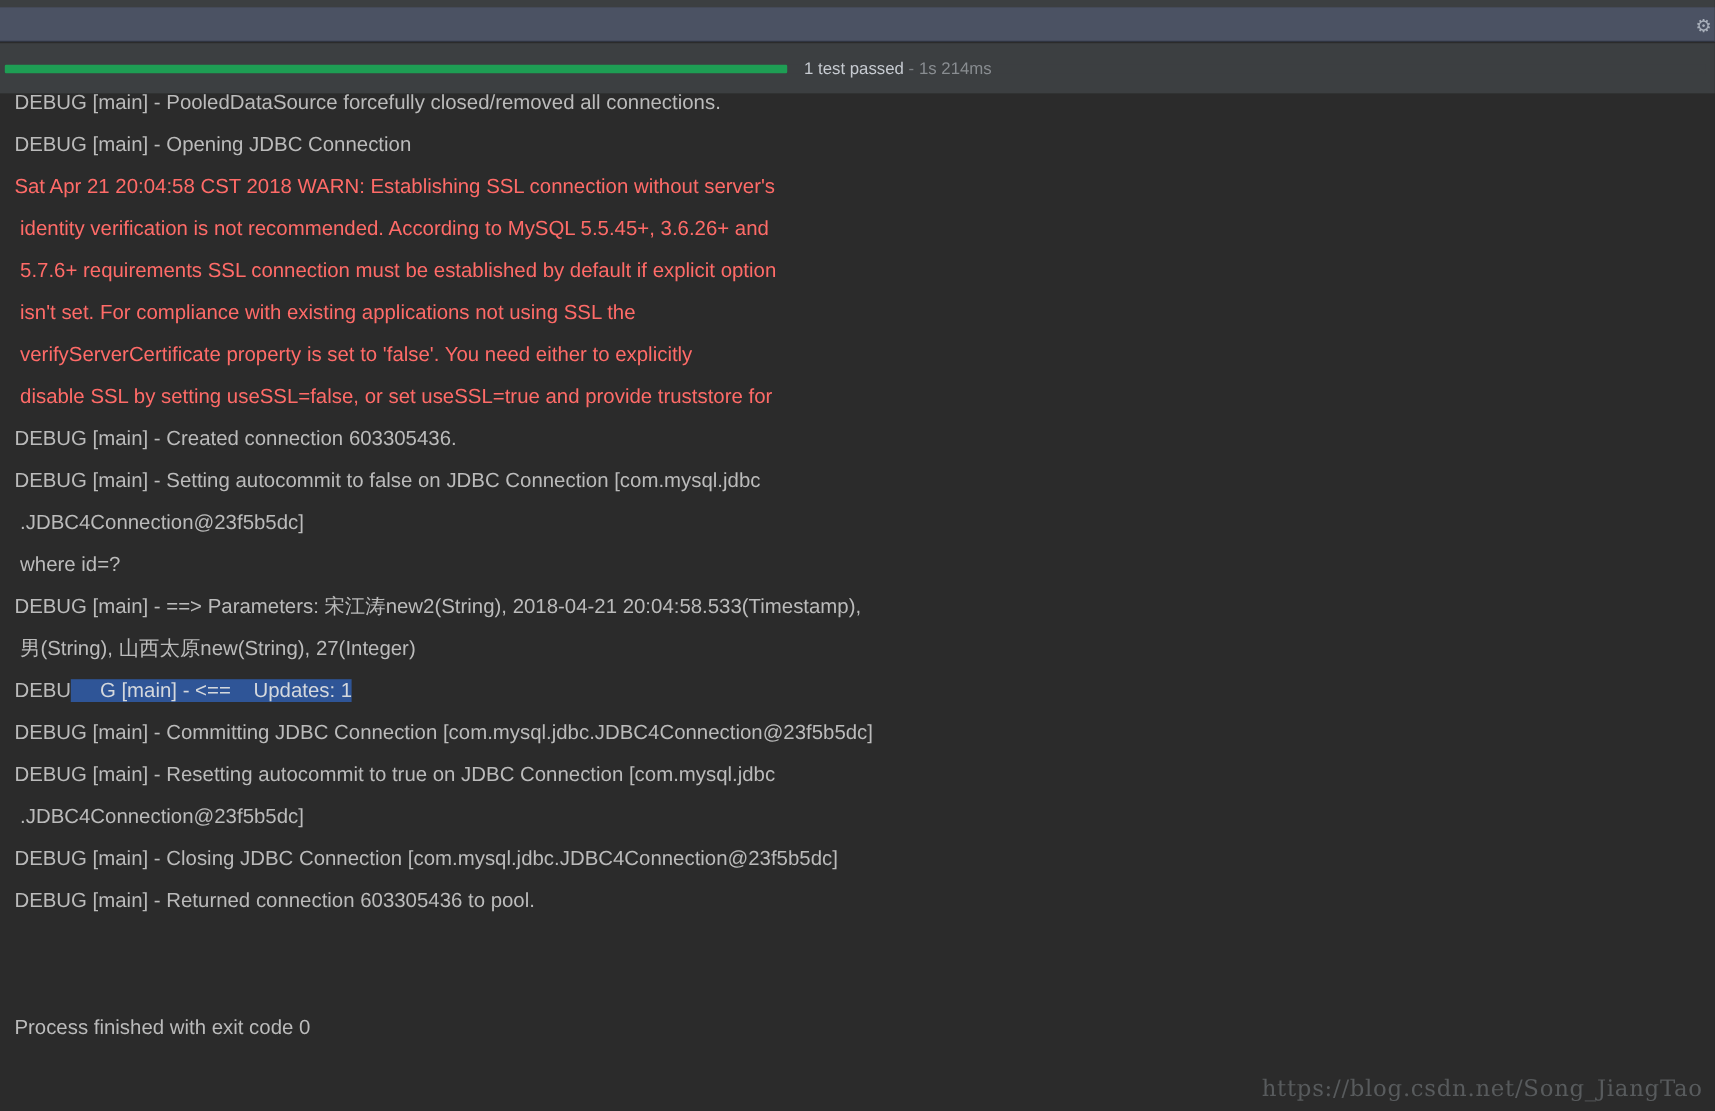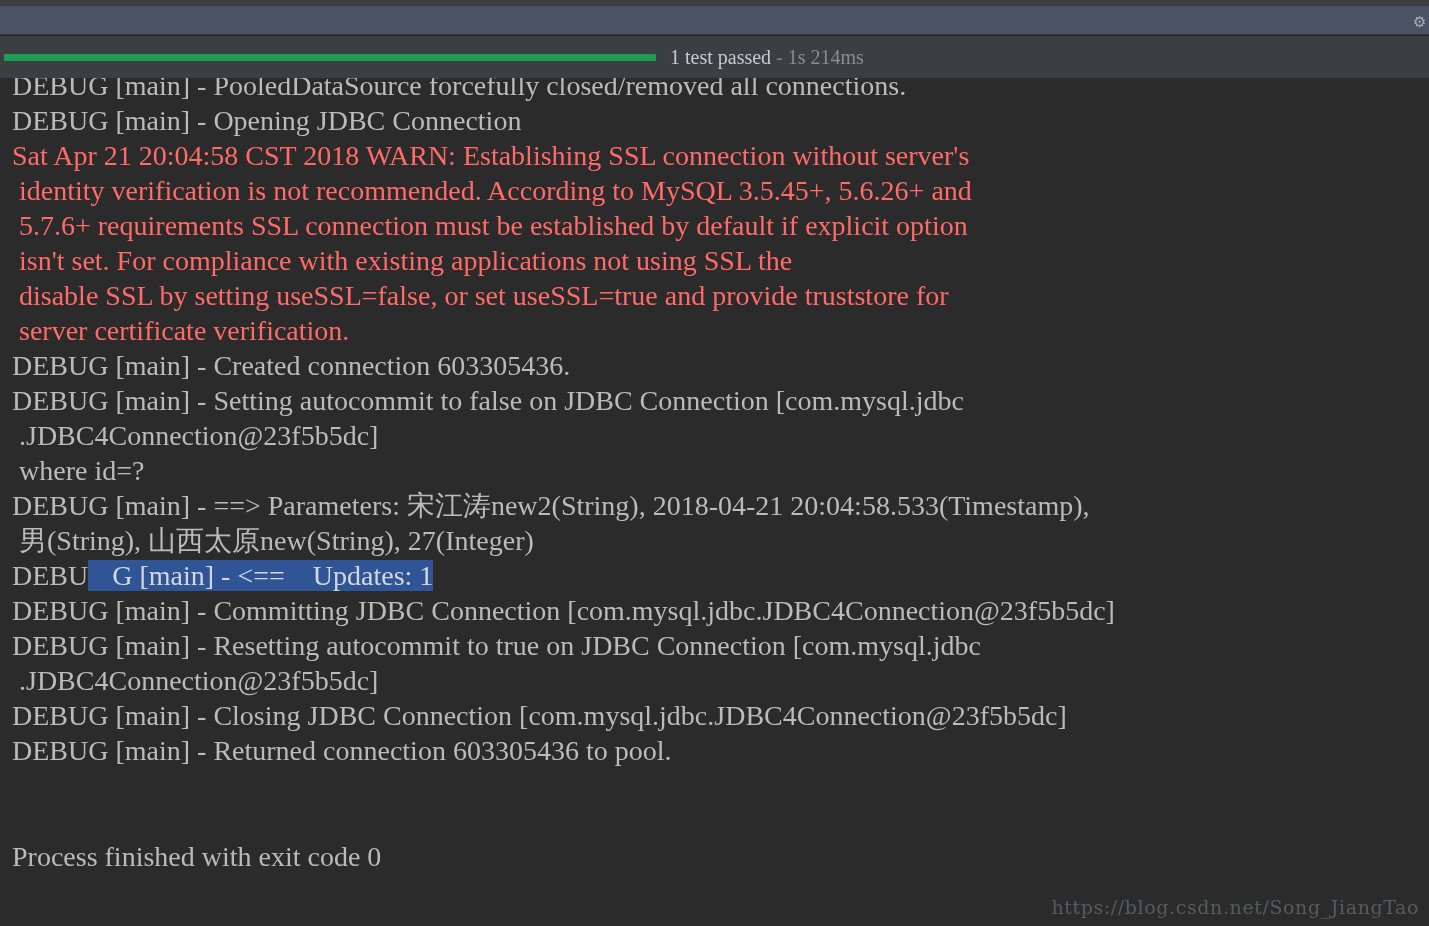--- a/index.html
+++ b/index.html
@@ -81,22 +81,22 @@
     background: #1e9e54;
     border-radius: 1px;
   }
 
   #status-text {
     position: absolute;
     left: 670px;
     top: 10px;
     height: 22px;
     line-height: 22px;
-    font-family: Liberation Serif, serif;
-    font-size: 20px;
+    font-family: Liberation Sans, sans-serif;
+    font-size: 14px;
     white-space: nowrap;
   }
   #status-passed { color: #c7cbd1; }
   #status-sep    { color: #7d8185; }
   #status-time   { color: #898d91; }
 
   
   #console {
     position: absolute;
     left: 0;
@@ -109,22 +109,22 @@
   }
 
   #console-lines {
     position: absolute;
     left: 12px;
     top: -10px;
     width: 1410px;
   }
 
   .log-line {
-    font-family: Liberation Serif, serif;
-    font-size: 28px;
+    font-family: Liberation Sans, sans-serif;
+    font-size: 17px;
     line-height: 35px;
     height: 35px;
     white-space: pre;
     letter-spacing: 0px;
   }
   .c-debug { color: #bbbbbb; }
   .c-warn  { color: #ff6b68; }
   .c-out   { color: #bbbbbb; margin-top: 36px; }
   .c-blank { color: #2b2b2b; }
   .selhl     { background: #2f5597; color: #d4d8dd; padding-left: 24px; }
@@ -159,25 +159,25 @@
     <div id="status-text">
       <span id="status-passed">1 test passed</span><span id="status-sep"> - </span><span id="status-time">1s 214ms</span>
     </div>
   </div>
 
   <div id="console">
     <div id="console-lines">
         <div class="log-line c-debug"><span>DEBUG [main] - PooledDataSource forcefully closed/removed all connections.</span></div>
         <div class="log-line c-debug"><span>DEBUG [main] - Opening JDBC Connection</span></div>
         <div class="log-line c-warn"><span>Sat Apr 21 20:04:58 CST 2018 WARN: Establishing SSL connection without server's</span></div>
-        <div class="log-line c-warn"><span> identity verification is not recommended. According to MySQL 3.5.45+, 5.6.26+ and</span></div>
+        <div class="log-line c-warn"><span> identity verification is not recommended. According to MySQL 5.5.45+, 3.6.26+ and</span></div>
         <div class="log-line c-warn"><span> 5.7.6+ requirements SSL connection must be established by default if explicit option</span></div>
         <div class="log-line c-warn"><span> isn't set. For compliance with existing applications not using SSL the</span></div>
+        <div class="log-line c-warn"><span> verifyServerCertificate property is set to 'false'. You need either to explicitly</span></div>
         <div class="log-line c-warn"><span> disable SSL by setting useSSL=false, or set useSSL=true and provide truststore for</span></div>
-        <div class="log-line c-warn"><span> server certificate verification.</span></div>
         <div class="log-line c-debug"><span>DEBUG [main] - Created connection 603305436.</span></div>
         <div class="log-line c-debug"><span>DEBUG [main] - Setting autocommit to false on JDBC Connection [com.mysql.jdbc</span></div>
         <div class="log-line c-debug"><span> .JDBC4Connection@23f5b5dc]</span></div>
         <div class="log-line c-debug"><span> where id=?</span></div>
         <div class="log-line c-debug"><span>DEBUG [main] - ==&gt; Parameters: 宋江涛new2(String), 2018-04-21 20:04:58.533(Timestamp),</span></div>
         <div class="log-line c-debug"><span> 男(String), 山西太原new(String), 27(Integer)</span></div>
         <div class="log-line c-debug"><span>DEBU</span><span class="selhl">G [main] - &lt;==    Updates: 1</span></div>
         <div class="log-line c-debug"><span>DEBUG [main] - Committing JDBC Connection [com.mysql.jdbc.JDBC4Connection@23f5b5dc]</span></div>
         <div class="log-line c-debug"><span>DEBUG [main] - Resetting autocommit to true on JDBC Connection [com.mysql.jdbc</span></div>
         <div class="log-line c-debug"><span> .JDBC4Connection@23f5b5dc]</span></div>

